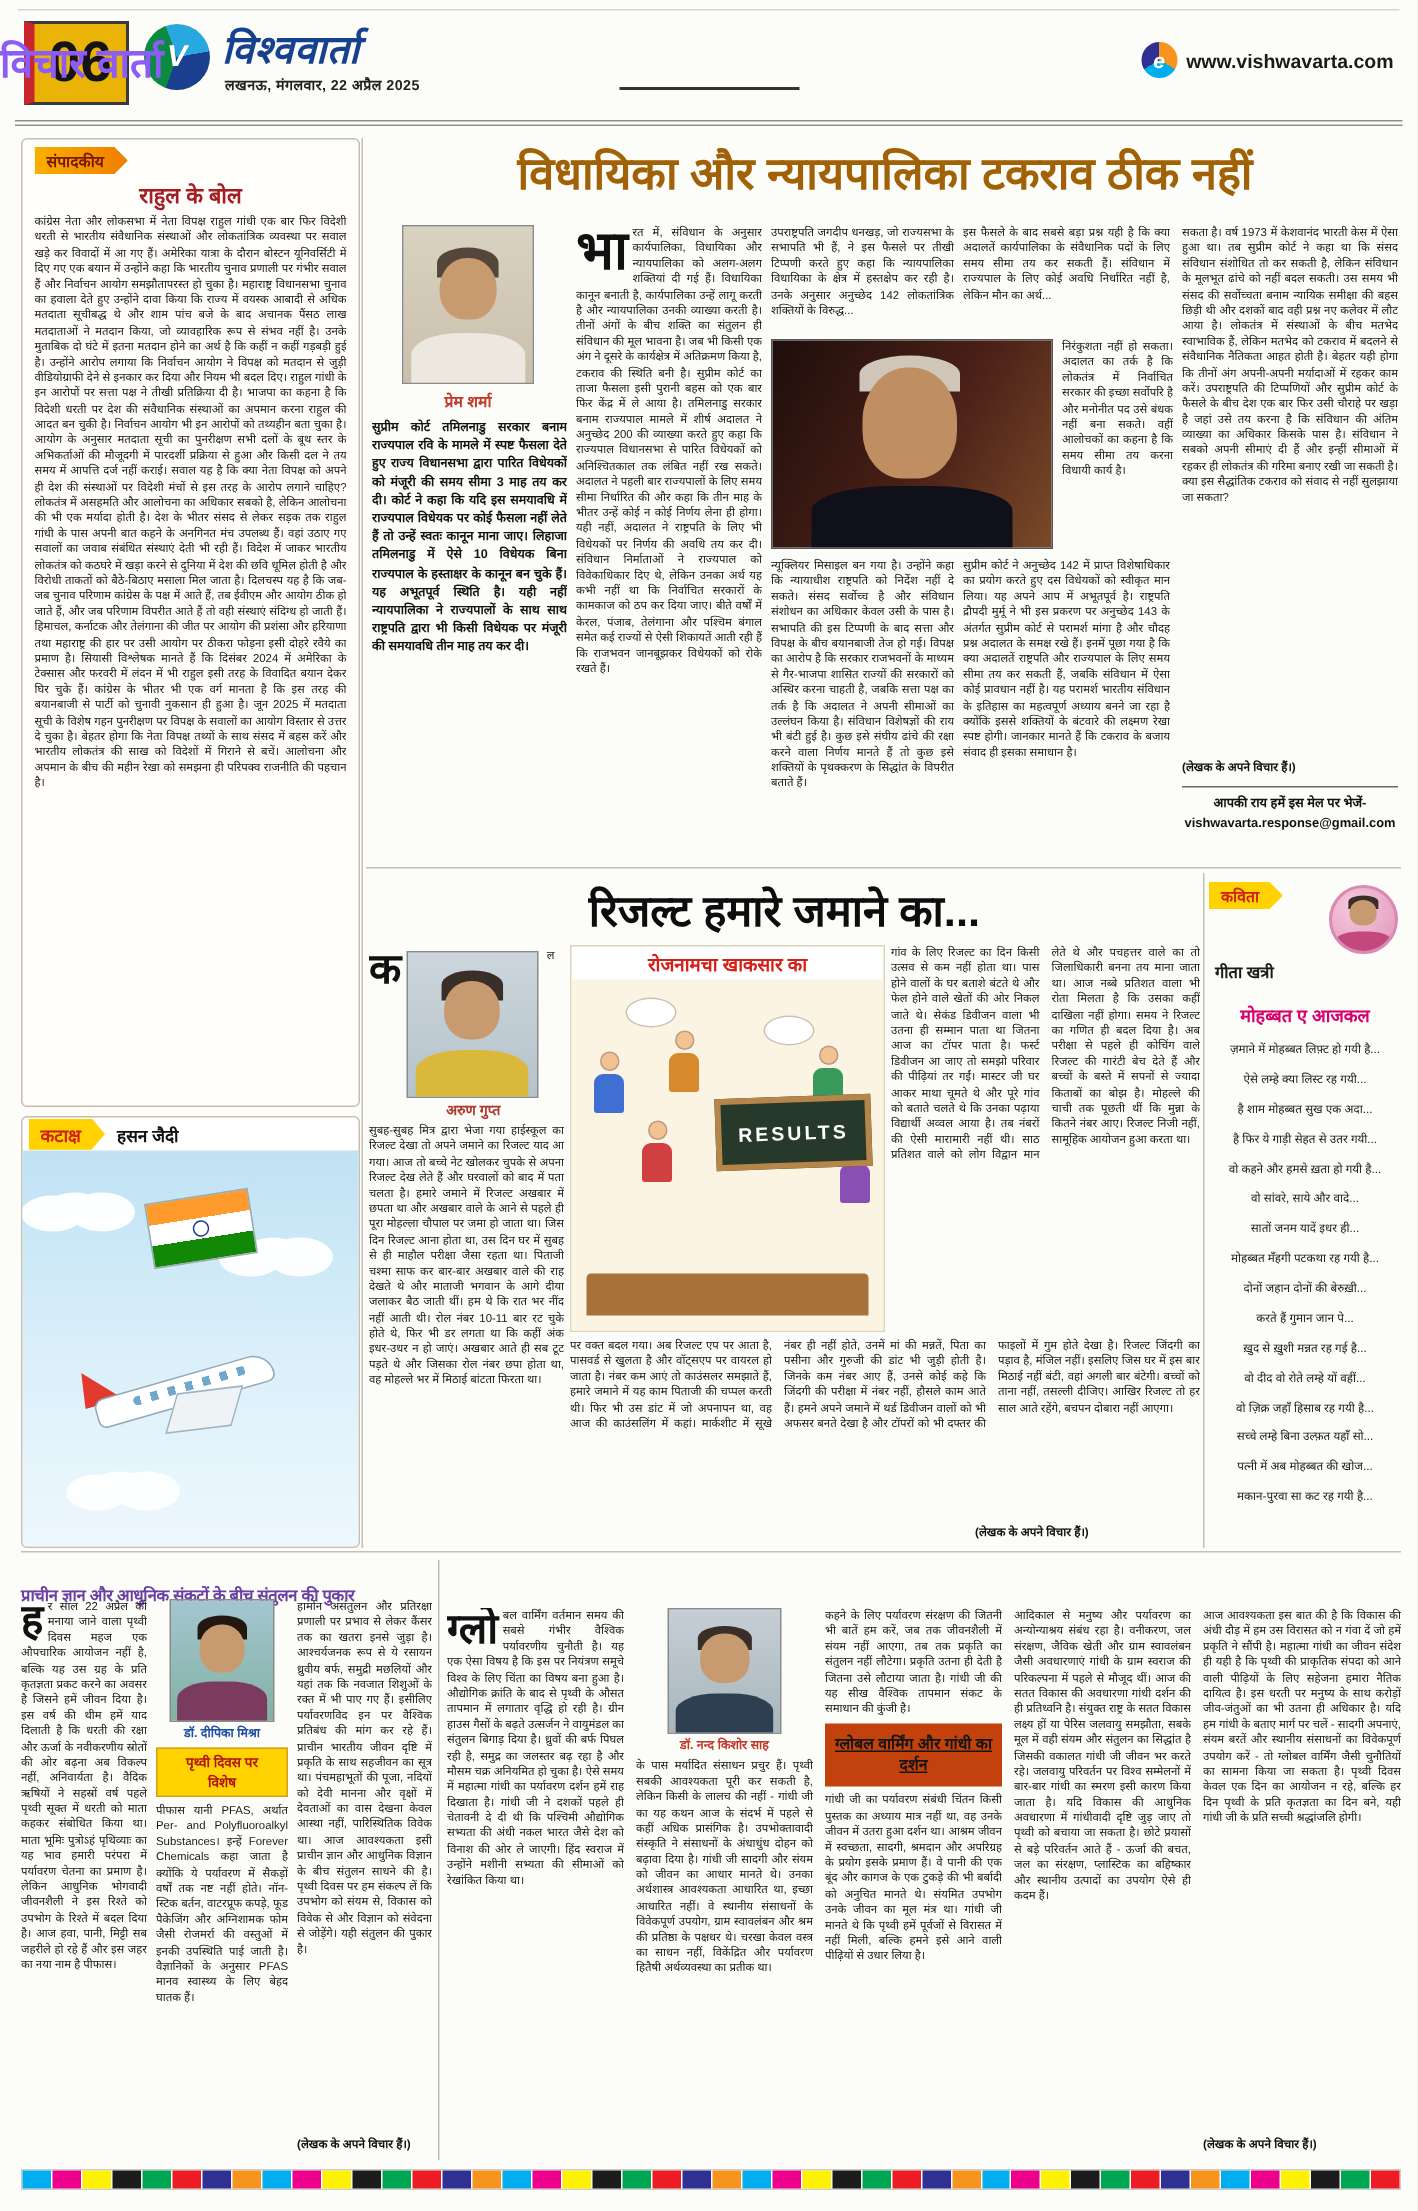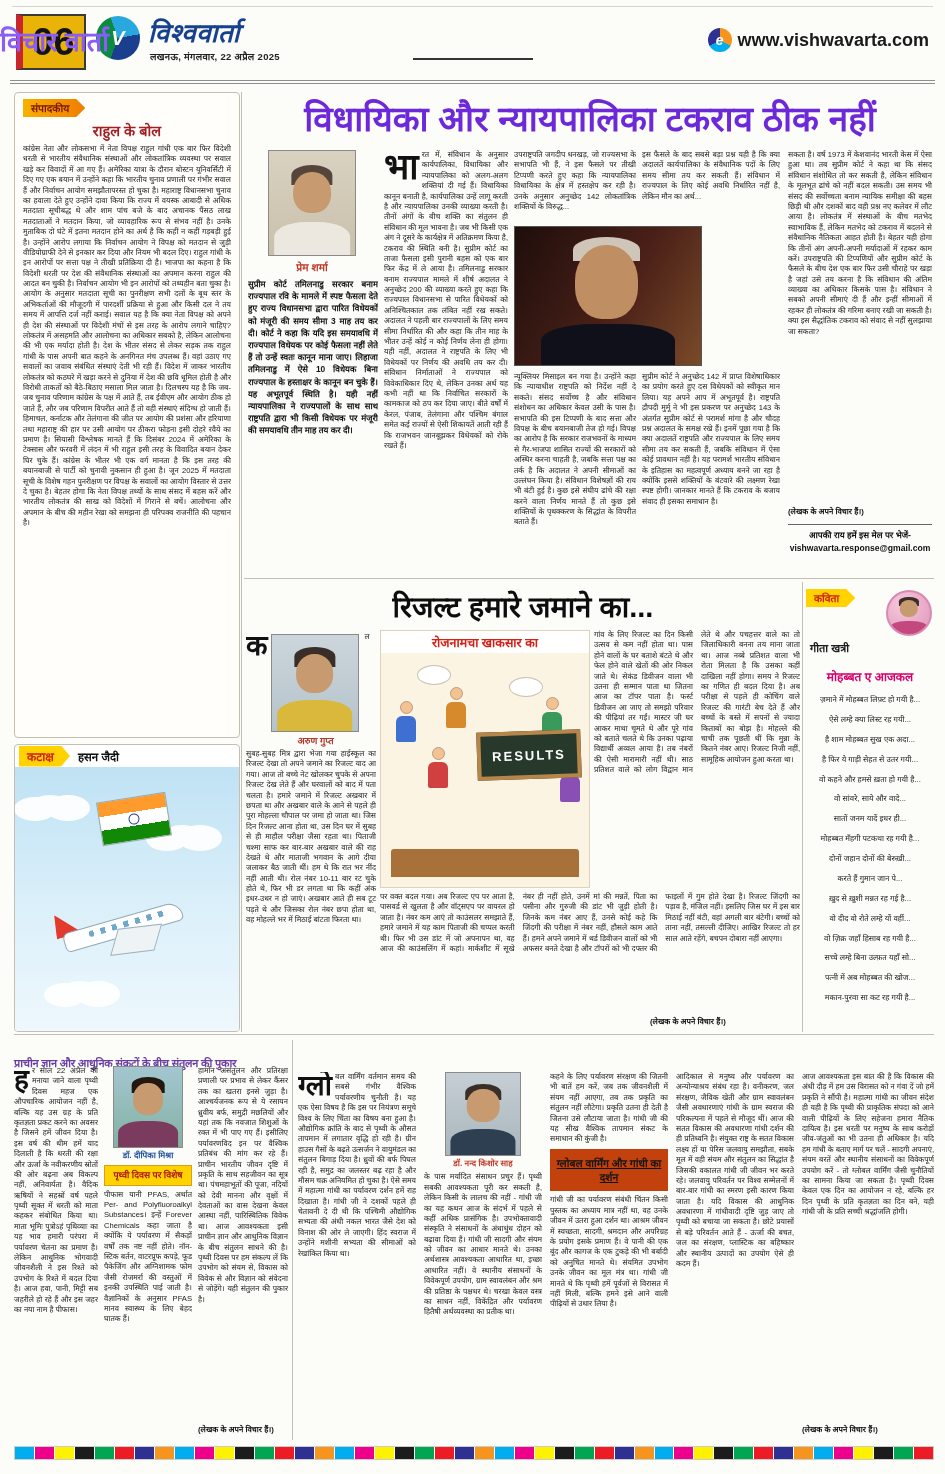--- a/index.html
+++ b/index.html
@@ -16,21 +16,21 @@
            background:conic-gradient(from 200deg,#0c8a42 0 140deg,#29a8df 140deg 240deg,#1a3f8f 240deg 360deg);
            display:flex; align-items:center; justify-content:center; color:#fff; font-weight:bold; font-size:20px; font-style:italic; }
   .paper-name { left:148px; top:14px; font-size:26px; font-weight:bold; font-style:italic; color:#16418e; letter-spacing:.5px; }
   .edition-line { left:150px; top:50px; font-size:9.5px; font-weight:bold; color:#222; letter-spacing:.3px; }
   .section-title { left:0; right:0; top:22px; text-align:left; font-size:27px; font-weight:bold; color:#8b5cf6; }
   .title-orn { left:50%; top:58px; width:120px; height:2px; background:#333; transform:translateX(-50%); }
   .web-group { right:16px; top:28px; display:flex; align-items:center; gap:6px; }
   .elogo { width:24px; height:24px; border-radius:50%; font-style:italic;
            background:conic-gradient(#f7941d 0 120deg,#00aeef 120deg 240deg,#2e3192 240deg 360deg);
            color:#fff; font-weight:bold; font-size:14px; display:flex; align-items:center; justify-content:center; }
-  .website { font-size:18px; font-weight:bold; color:#1a1a1a; }
+  .website { font-size:13px; font-weight:bold; color:#1a1a1a; }
   .rule-header { left:10px; top:80px; width:925px; height:4px; border-top:1px solid #8e8e8e; border-bottom:1px solid #8e8e8e; }
 
   
   .small { font-size:7.6px; line-height:1.37; text-align:justify; color:#191919; overflow:hidden; }
   .dc { float:left; font-weight:bold; font-size:28px; line-height:25px; padding:1px 3px 0 0; color:#111; }
   .dc-lg { font-size:36px; line-height:31px; }
   .endnote { font-size:7.8px; font-weight:bold; text-align:left; color:#111; }
 
   
   .v-div,.h-div { background:#c4bfb4; }
@@ -74,21 +74,21 @@
   .portrait .hair { position:absolute; left:50%; top:13%; width:48%; height:20%; transform:translateX(-50%); background:#3a2e28; border-radius:50% 50% 0 0; }
   .portrait .torso { position:absolute; left:50%; bottom:-2%; width:88%; height:34%; transform:translateX(-50%); background:#5c6e7e; border-radius:42% 42% 0 0; }
   .p1 { background:linear-gradient(180deg,#d9d2c0,#c9c0ac); } .p1 .torso{ background:#ece8df; } .p1 .hair{ background:#55463c; }
   .p2 { background:linear-gradient(180deg,#ccd6dc,#b5c3ca); } .p2 .torso{ background:#d9b83c; }
   .p3 { background:linear-gradient(180deg,#a3c6d1,#83b1a2); } .p3 .torso{ background:#7a3b5e; } .p3 .hair{ background:#23170f; }
   .p4 { background:linear-gradient(180deg,#c5ced4,#a9b6bd); } .p4 .torso{ background:#2e3f52; }
   .p5 { border-radius:50%; background:radial-gradient(circle at 35% 30%,#f6c9dd,#e094b8); border:2px solid #d98ab2; }
   .p5 .torso{ background:#c2487e; }
 
   
-  .lead-headline { left:246px; top:94px; width:688px; text-align:center; font-size:35px; font-weight:bold; color:#6d28d9; }
+  .lead-headline { left:246px; top:94px; width:688px; text-align:center; font-size:30px; font-weight:bold; color:#a16207; }
   .lead-auth-photo { left:268px; top:150px; width:88px; height:106px; }
   .lead-auth-name { left:246px; top:260px; width:132px; text-align:center; font-size:10.5px; font-weight:bold; color:#c0392b; }
   .lead-intro { left:248px; top:278px; width:130px; height:298px; font-size:8.4px; font-weight:bold; line-height:1.45; text-align:justify; overflow:hidden; }
   .lead-c2 { left:384px; top:150px; width:124px; height:426px; }
   .lead-c3t { left:514px; top:150px; width:122px; height:72px; }
   .lead-photo { left:514px; top:226px; width:188px; height:140px; border:1px solid #555;
                 background:linear-gradient(120deg,#1e0e0b 0%,#4a2018 55%, #7a4a28 100%); overflow:hidden; }
   .lead-photo .hair { position:absolute; left:31%; top:7%; width:36%; height:18%; background:#cfc5b8; border-radius:50% 50% 0 0; }
   .lead-photo .head { position:absolute; left:32%; top:13%; width:34%; height:54%; background:#bf8f63; border-radius:48% 48% 42% 42%; }
   .lead-photo .suit { position:absolute; left:14%; bottom:0; width:72%; height:30%; background:#10101a; border-radius:40% 40% 0 0; }
@@ -131,21 +131,21 @@
   .poem-title { position:absolute; left:0; top:84px; width:128px; text-align:center; font-size:12px; font-weight:bold; color:#d6006e; }
   .poem-lines { position:absolute; left:0; top:106px; width:128px; height:336px; overflow:hidden;
                 white-space:pre-line; text-align:center; font-size:7.8px; line-height:2.55; color:#191919; }
 
   
   .ed-headline { left:14px; top:1042px; width:276px; font-size:11px; font-weight:bold; color:#6a3fa2; letter-spacing:-.2px;margin-top:13px; }
   .ed-c1 { left:14px; top:1066px; width:84px; height:374px; }
   .ed-c2 { left:104px; top:1066px; width:88px; height:374px; overflow:hidden; }
   .ed-c2 .portrait { width:70px; height:82px; margin:0 auto; }
   .ed-name { text-align:center; font-size:8.3px; font-weight:bold; color:#1f4fa0; margin-top:2px; }
-  .ed-tag { margin:4px 0; background:#ffd200; border:1px solid #d4a017; color:#b01616; font-size:9px; font-weight:bold; text-align:center; padding:3px 2px; }
+  .ed-tag { margin:4px 0; background:#ffd200; border:1px solid #d4a017; color:#b01616; font-size:9px; font-weight:bold; text-align:center; padding:3px 12px; }
   .ed-c3 { left:198px; top:1066px; width:90px; height:352px; }
   .ed-endnote { left:198px; top:1424px; width:90px; }
 
   
   .g-headline { left:298px; top:1040px; width:636px; text-align:center; font-size:19px; font-weight:bold; color:#0a6b35; }
   .g-c1 { left:298px; top:1072px; width:118px; height:370px; }
   .g-c2 { left:424px; top:1072px; width:118px; height:370px; overflow:hidden; }
   .g-c2 .portrait { width:76px; height:84px; margin:0 auto; }
   .g-name { text-align:center; font-size:8.3px; font-weight:bold; color:#c0392b; margin-top:2px; margin-bottom:3px; }
   .g-c3 { left:550px; top:1072px; width:118px; height:370px; overflow:hidden; }
@@ -222,20 +222,21 @@
     <span class="dc dc-lg">भा</span><span>रत में, संविधान के अनुसार कार्यपालिका, विधायिका और न्यायपालिका को अलग-अलग शक्तियां दी गई हैं। विधायिका कानून बनाती है, कार्यपालिका उन्हें लागू करती है और न्यायपालिका उनकी व्याख्या करती है। तीनों अंगों के बीच शक्ति का संतुलन ही संविधान की मूल भावना है। जब भी किसी एक अंग ने दूसरे के कार्यक्षेत्र में अतिक्रमण किया है, टकराव की स्थिति बनी है। सुप्रीम कोर्ट का ताजा फैसला इसी पुरानी बहस को एक बार फिर केंद्र में ले आया है। तमिलनाडु सरकार बनाम राज्यपाल मामले में शीर्ष अदालत ने अनुच्छेद 200 की व्याख्या करते हुए कहा कि राज्यपाल विधानसभा से पारित विधेयकों को अनिश्चितकाल तक लंबित नहीं रख सकते। अदालत ने पहली बार राज्यपालों के लिए समय सीमा निर्धारित की और कहा कि तीन माह के भीतर उन्हें कोई न कोई निर्णय लेना ही होगा। यही नहीं, अदालत ने राष्ट्रपति के लिए भी विधेयकों पर निर्णय की अवधि तय कर दी। संविधान निर्माताओं ने राज्यपाल को विवेकाधिकार दिए थे, लेकिन उनका अर्थ यह कभी नहीं था कि निर्वाचित सरकारों के कामकाज को ठप कर दिया जाए। बीते वर्षों में केरल, पंजाब, तेलंगाना और पश्चिम बंगाल समेत कई राज्यों से ऐसी शिकायतें आती रही हैं कि राजभवन जानबूझकर विधेयकों को रोके रखते हैं।</span>
   </div>
   <div class="abs small lead-c3t">उपराष्ट्रपति जगदीप धनखड़, जो राज्यसभा के सभापति भी हैं, ने इस फैसले पर तीखी टिप्पणी करते हुए कहा कि न्यायपालिका विधायिका के क्षेत्र में हस्तक्षेप कर रही है। उनके अनुसार अनुच्छेद 142 लोकतांत्रिक शक्तियों के विरुद्ध...</div>
   <div class="abs lead-photo">
     <span class="hair"></span>
     <span class="head"></span>
     <span class="suit"></span>
   </div>
   <div class="abs small lead-c3b">न्यूक्लियर मिसाइल बन गया है। उन्होंने कहा कि न्यायाधीश राष्ट्रपति को निर्देश नहीं दे सकते। संसद सर्वोच्च है और संविधान संशोधन का अधिकार केवल उसी के पास है। सभापति की इस टिप्पणी के बाद सत्ता और विपक्ष के बीच बयानबाजी तेज हो गई। विपक्ष का आरोप है कि सरकार राजभवनों के माध्यम से गैर-भाजपा शासित राज्यों की सरकारों को अस्थिर करना चाहती है, जबकि सत्ता पक्ष का तर्क है कि अदालत ने अपनी सीमाओं का उल्लंघन किया है। संविधान विशेषज्ञों की राय भी बंटी हुई है। कुछ इसे संघीय ढांचे की रक्षा करने वाला निर्णय मानते हैं तो कुछ इसे शक्तियों के पृथक्करण के सिद्धांत के विपरीत बताते हैं।</div>
   <div class="abs small lead-c4t">इस फैसले के बाद सबसे बड़ा प्रश्न यही है कि क्या अदालतें कार्यपालिका के संवैधानिक पदों के लिए समय सीमा तय कर सकती हैं। संविधान में राज्यपाल के लिए कोई अवधि निर्धारित नहीं है, लेकिन मौन का अर्थ...</div>
+  <div class="abs small lead-c4m">निरंकुशता नहीं हो सकता। अदालत का तर्क है कि लोकतंत्र में निर्वाचित सरकार की इच्छा सर्वोपरि है और मनोनीत पद उसे बंधक नहीं बना सकते। वहीं आलोचकों का कहना है कि समय सीमा तय करना विधायी कार्य है।</div>
   <div class="abs small lead-c4b">सुप्रीम कोर्ट ने अनुच्छेद 142 में प्राप्त विशेषाधिकार का प्रयोग करते हुए दस विधेयकों को स्वीकृत मान लिया। यह अपने आप में अभूतपूर्व है। राष्ट्रपति द्रौपदी मुर्मू ने भी इस प्रकरण पर अनुच्छेद 143 के अंतर्गत सुप्रीम कोर्ट से परामर्श मांगा है और चौदह प्रश्न अदालत के समक्ष रखे हैं। इनमें पूछा गया है कि क्या अदालतें राष्ट्रपति और राज्यपाल के लिए समय सीमा तय कर सकती हैं, जबकि संविधान में ऐसा कोई प्रावधान नहीं है। यह परामर्श भारतीय संविधान के इतिहास का महत्वपूर्ण अध्याय बनने जा रहा है क्योंकि इससे शक्तियों के बंटवारे की लक्ष्मण रेखा स्पष्ट होगी। जानकार मानते हैं कि टकराव के बजाय संवाद ही इसका समाधान है।</div>
   <div class="abs small lead-c5">सकता है। वर्ष 1973 में केशवानंद भारती केस में ऐसा हुआ था। तब सुप्रीम कोर्ट ने कहा था कि संसद संविधान संशोधित तो कर सकती है, लेकिन संविधान के मूलभूत ढांचे को नहीं बदल सकती। उस समय भी संसद की सर्वोच्चता बनाम न्यायिक समीक्षा की बहस छिड़ी थी और दशकों बाद वही प्रश्न नए कलेवर में लौट आया है। लोकतंत्र में संस्थाओं के बीच मतभेद स्वाभाविक हैं, लेकिन मतभेद को टकराव में बदलने से संवैधानिक नैतिकता आहत होती है। बेहतर यही होगा कि तीनों अंग अपनी-अपनी मर्यादाओं में रहकर काम करें। उपराष्ट्रपति की टिप्पणियों और सुप्रीम कोर्ट के फैसले के बीच देश एक बार फिर उसी चौराहे पर खड़ा है जहां उसे तय करना है कि संविधान की अंतिम व्याख्या का अधिकार किसके पास है। संविधान ने सबको अपनी सीमाएं दी हैं और इन्हीं सीमाओं में रहकर ही लोकतंत्र की गरिमा बनाए रखी जा सकती है। क्या इस सैद्धांतिक टकराव को संवाद से नहीं सुलझाया जा सकता?</div>
   <div class="abs endnote lead-endnote">(लेखक के अपने विचार हैं।)</div>
   <div class="abs feedback">
     <div class="f1">आपकी राय हमें इस मेल पर भेजें-</div>
     <div class="f2">vishwavarta.response@gmail.com</div>
   </div>
 
   <div class="abs res-headline">रिजल्ट हमारे जमाने का...</div>
   <div class="abs small res-c1">

